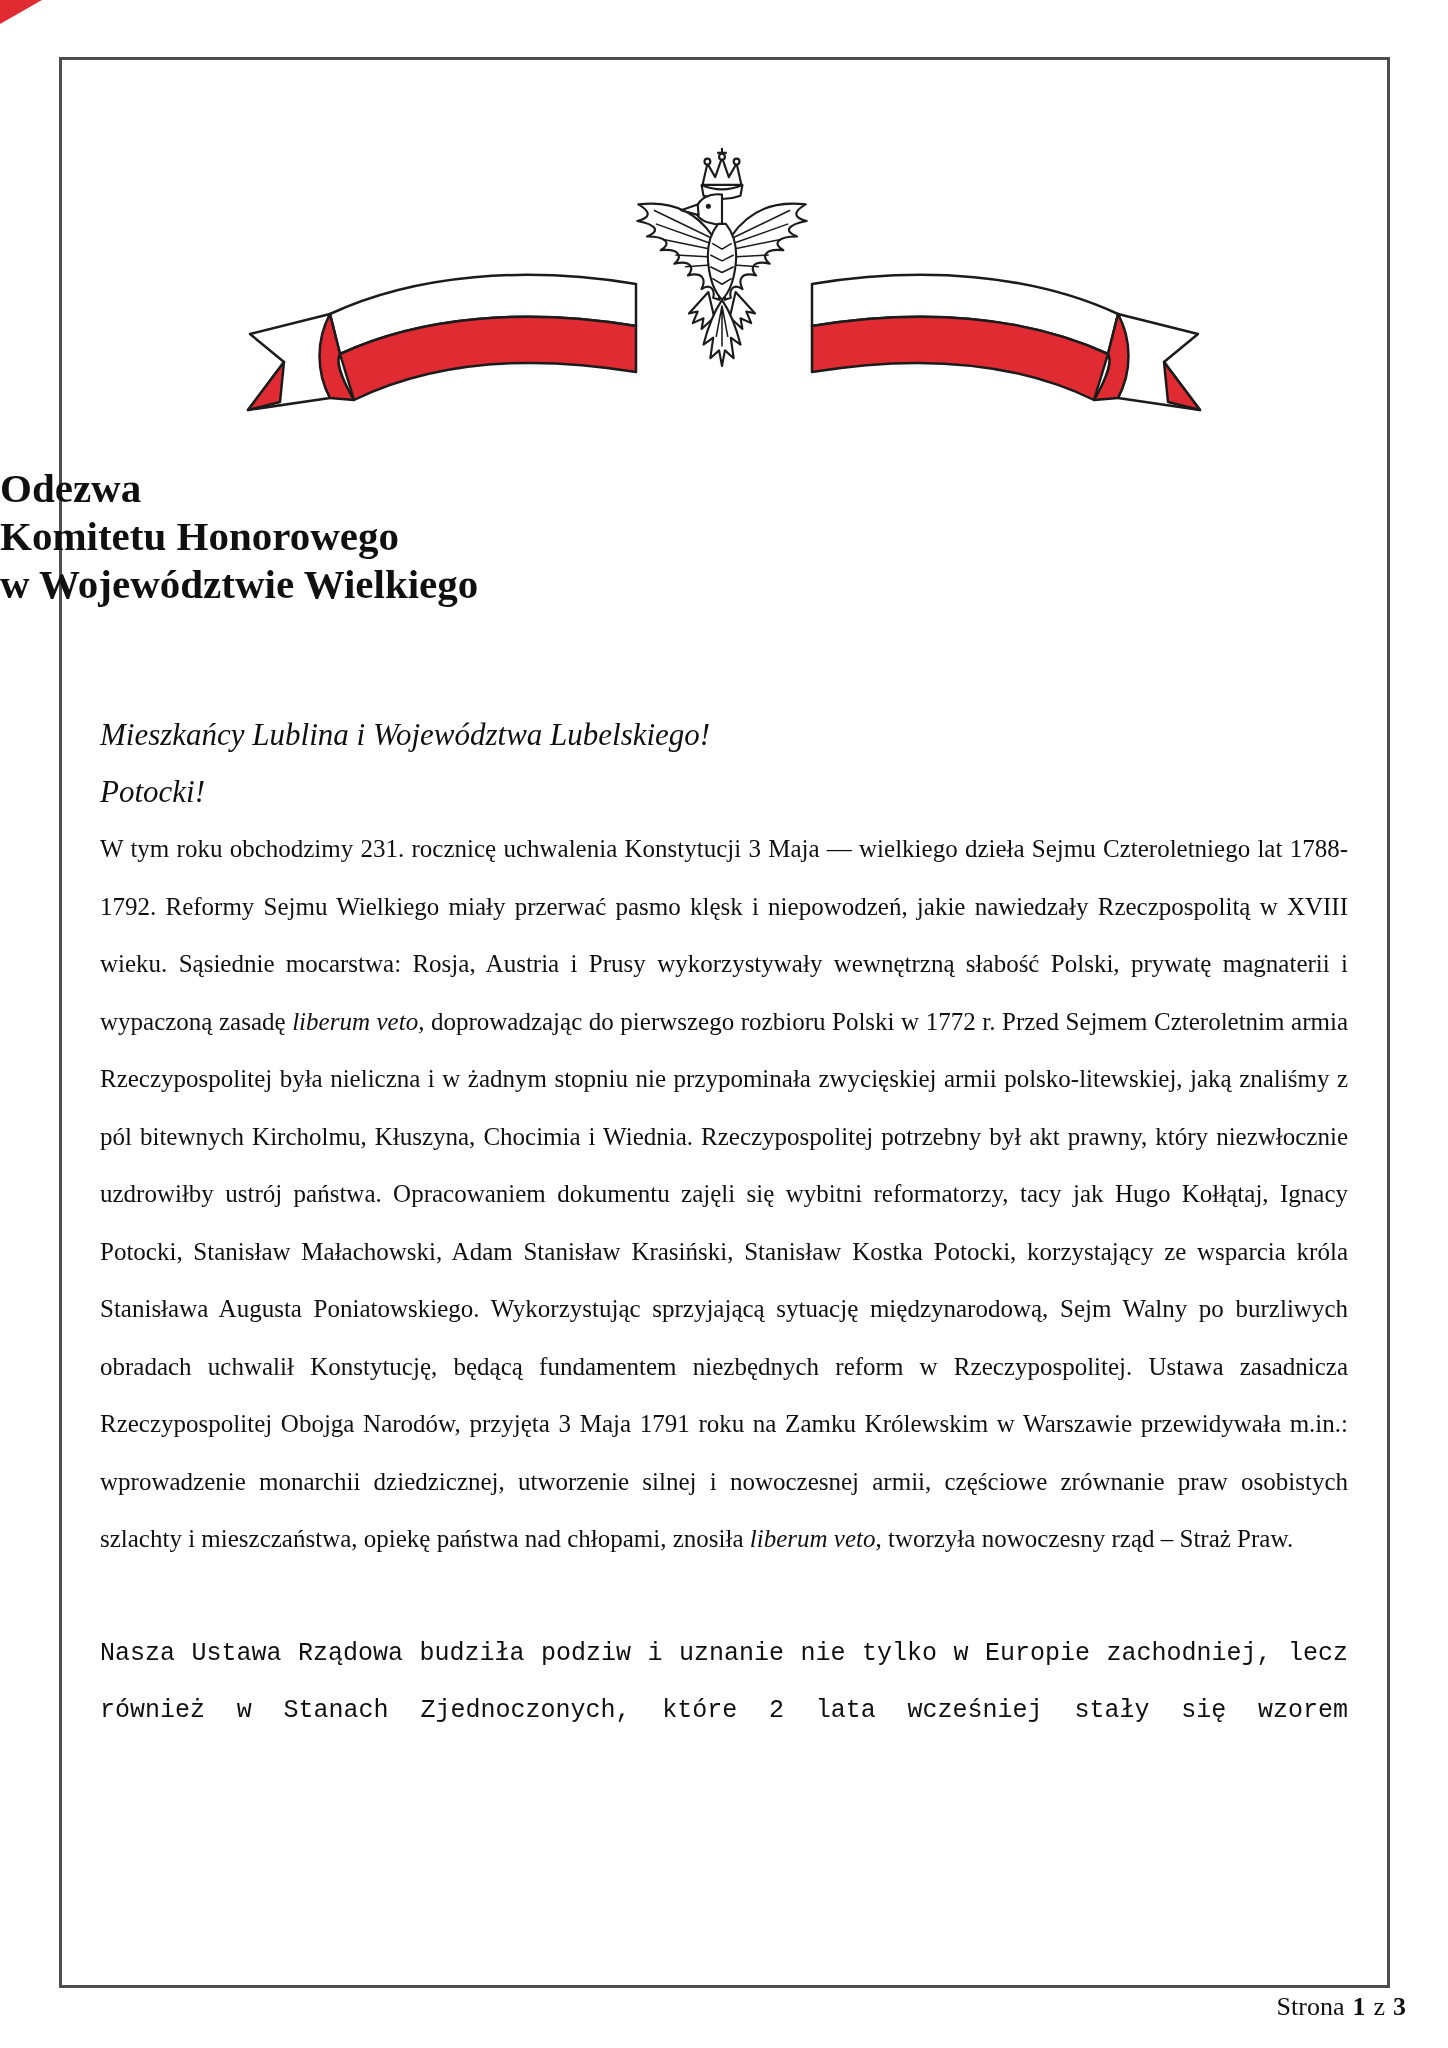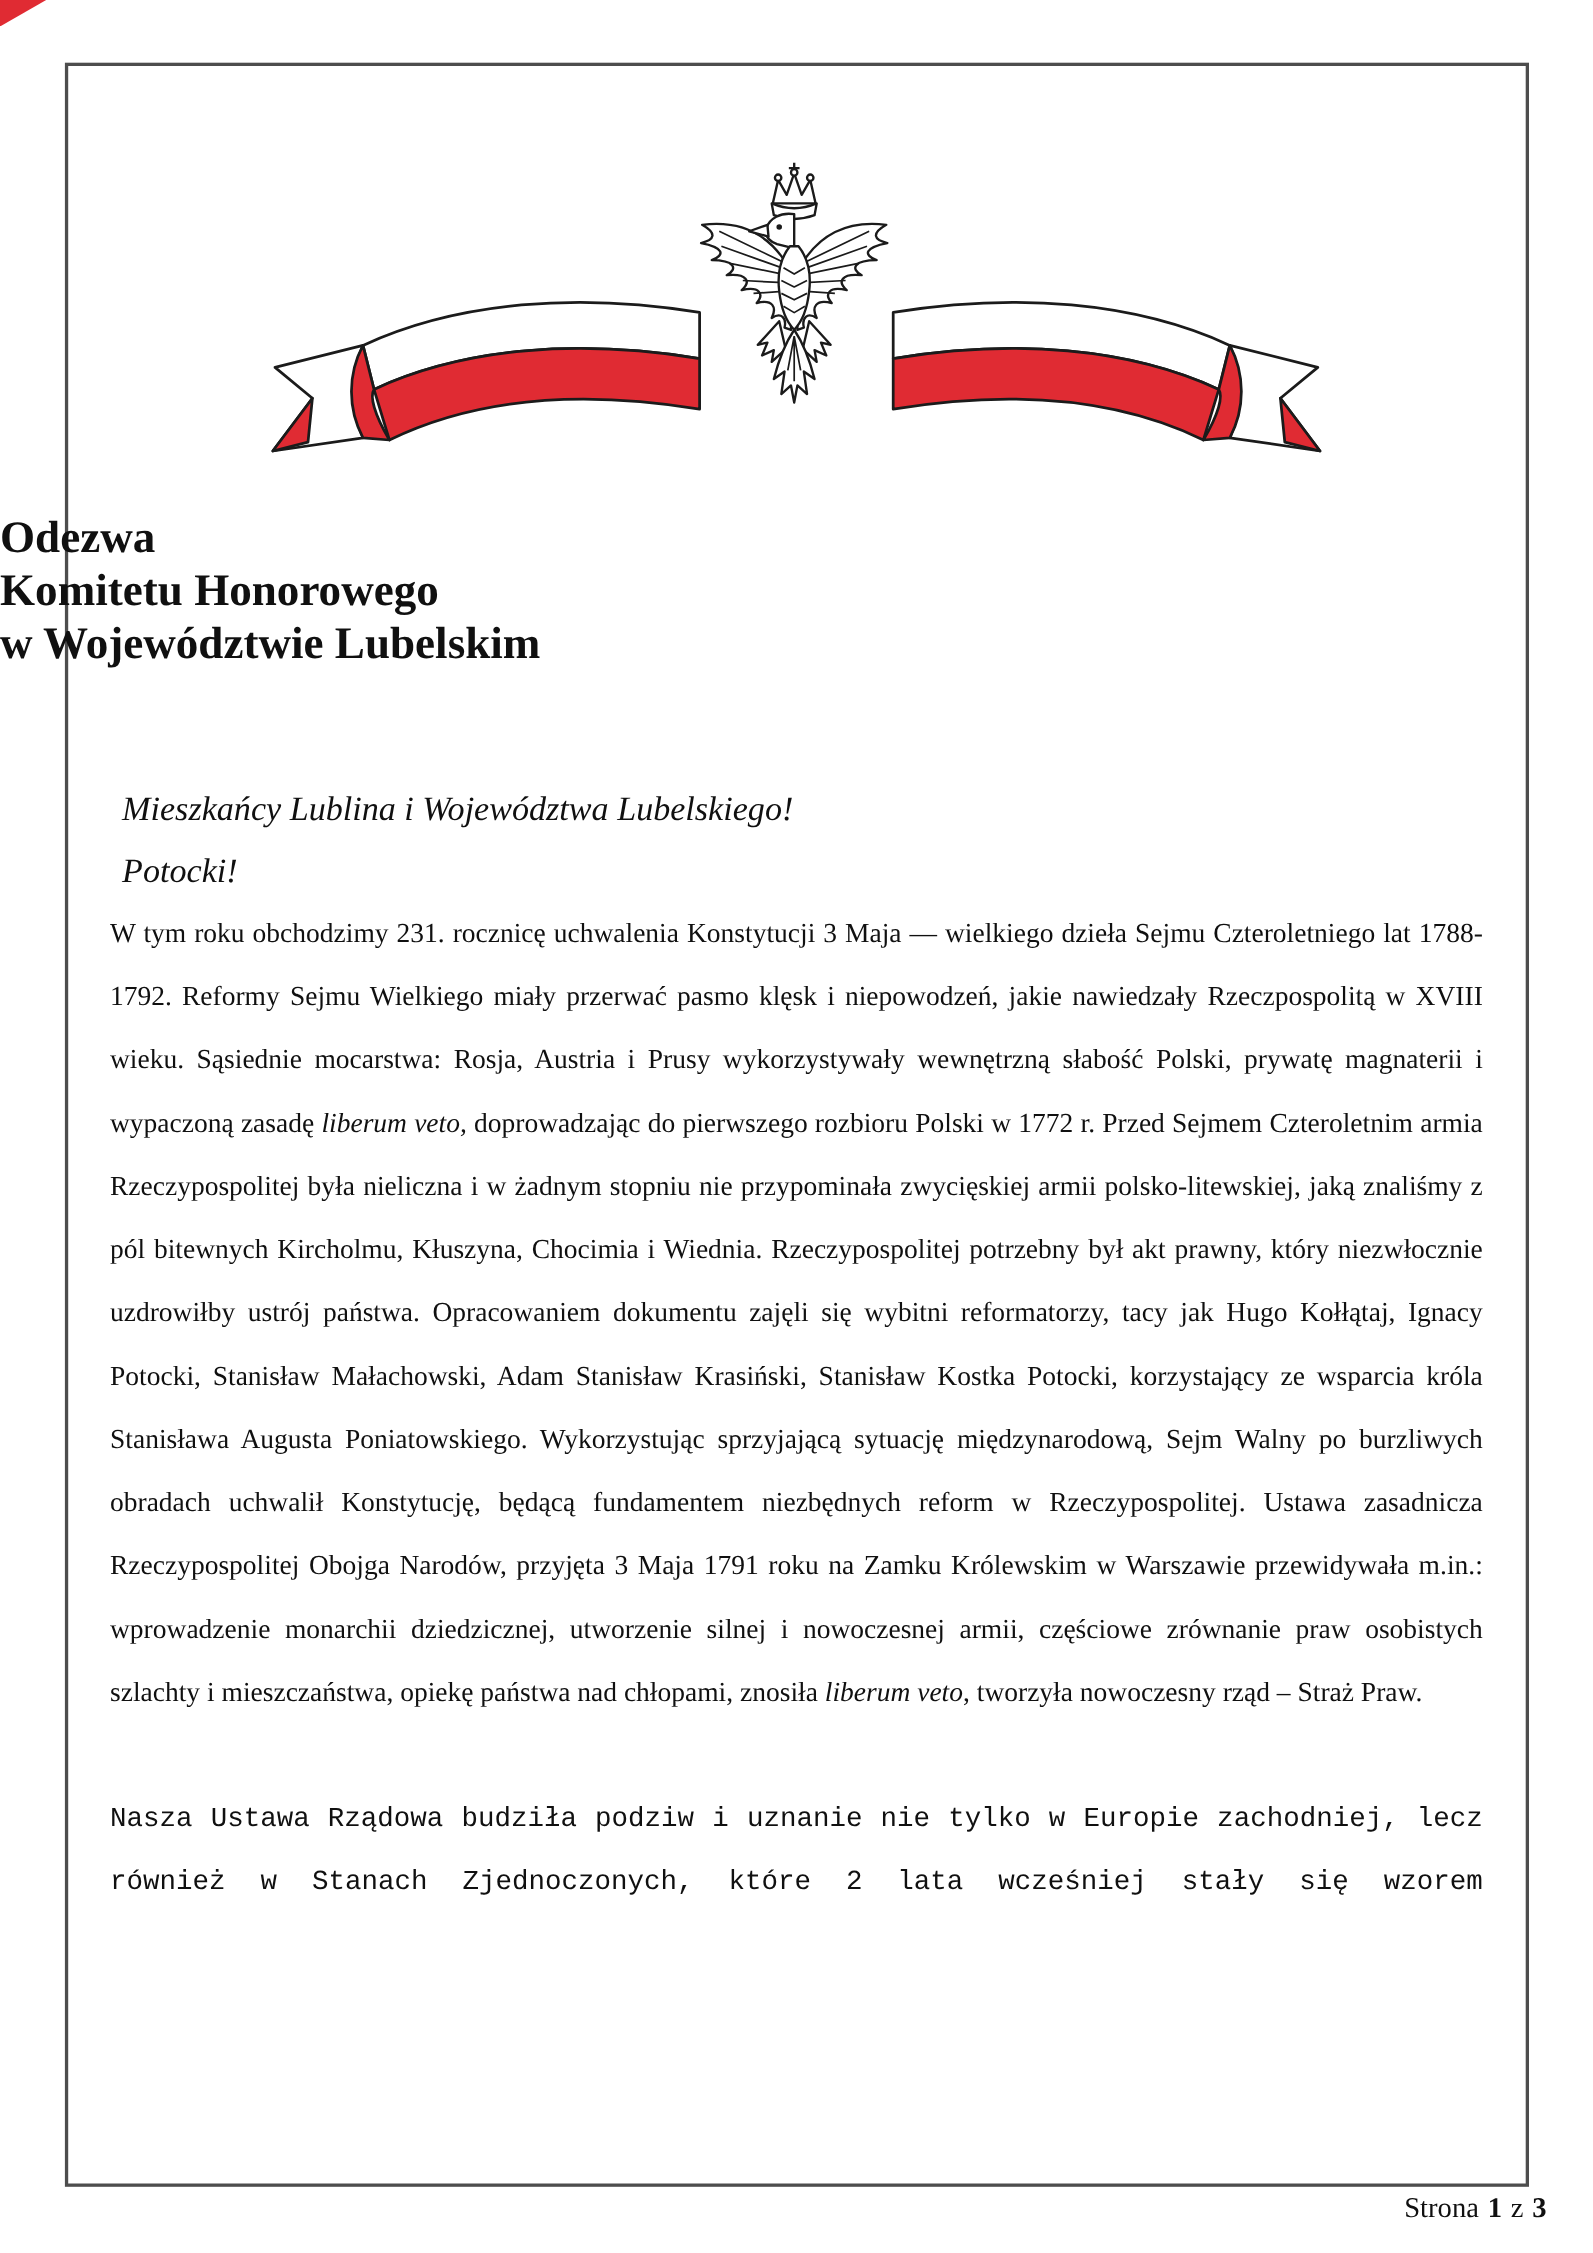--- a/index.html
+++ b/index.html
@@ -21,21 +21,21 @@
   .ribbon{position:absolute;top:260px;width:412px;height:168px;}
   .ribbon.left{left:226px;}
   .ribbon.right{left:810px;transform:scaleX(-1);}
   .eagle{position:absolute;left:622px;top:146px;width:200px;height:292px;}
   .title{
     position:absolute;left:0;top:464px;width:100%;
     text-align:left;font-weight:bold;font-size:41px;line-height:48px;
   }
   .salutation{
     position:absolute;left:100px;top:706px;
-    font-style:italic;font-size:31px;line-height:57px;margin-left:11px;
+    font-style:italic;font-size:31px;line-height:57px;
   }
   .bodytext{
     position:absolute;left:100px;top:820px;width:1248px;
     font-size:25px;line-height:57.5px;text-align:justify;
     text-justify:inter-word;hyphens:none;
   }
   .bodytext p{margin:0;}
   .bodytext p + p{margin-top:57px;font-family:Liberation Mono, monospace;}
   .bodytext p.stretch-last{text-align-last:justify;}
   .italic{font-style:italic;}
@@ -99,21 +99,21 @@
       <path d="M58 102 L22 150 L54 142 Z" fill="var(--ribbon-red,#e02b33)"></path>
       <path d="M104 54 C190 14 300 6 410 24 L410 66 C300 48 196 56 114 94 Z" fill="#ffffff"></path>
       <path d="M114 94 C196 56 300 48 410 66 L410 112 C300 94 206 102 128 140 Z" fill="var(--ribbon-red,#e02b33)"></path>
       <path d="M104 54 C90 80 90 112 104 138 L128 140 C114 116 110 100 114 94 Z" fill="var(--ribbon-red,#e02b33)"></path>
     </g>
   </svg>
 
   <div class="title">
     <div>Odezwa</div>
     <div>Komitetu Honorowego</div>
-    <div>w Województwie Lubelskim</div>
+    <div>w Województwie Wielkiego</div>
   </div>
 
   <div class="salutation">
     <div>Mieszkańcy Lublina i Województwa Lubelskiego!</div>
     <div>Potocki!</div>
   </div>
 
   <div class="bodytext">
     <p><span class="">W tym roku obchodzimy 231. rocznicę uchwalenia Konstytucji 3 Maja — wielkiego dzieła Sejmu Czteroletniego lat 1788-1792. Reformy Sejmu Wielkiego miały przerwać pasmo klęsk i niepowodzeń, jakie nawiedzały Rzeczpospolitą w XVIII wieku. Sąsiednie mocarstwa: Rosja, Austria i Prusy wykorzystywały wewnętrzną słabość Polski, prywatę magnaterii i wypaczoną zasadę </span><span class="italic">liberum veto,</span><span class=""> doprowadzając do pierwszego rozbioru Polski w 1772 r. Przed Sejmem Czteroletnim armia Rzeczypospolitej była nieliczna i w żadnym stopniu nie przypominała zwycięskiej armii polsko-litewskiej, jaką znaliśmy z pól bitewnych Kircholmu, Kłuszyna, Chocimia i Wiednia. Rzeczypospolitej potrzebny był akt prawny, który niezwłocznie uzdrowiłby ustrój państwa. Opracowaniem dokumentu zajęli się wybitni reformatorzy, tacy jak Hugo Kołłątaj, Ignacy Potocki, Stanisław Małachowski, Adam Stanisław Krasiński, Stanisław Kostka Potocki, korzystający ze wsparcia króla Stanisława Augusta Poniatowskiego. Wykorzystując sprzyjającą sytuację międzynarodową, Sejm Walny po burzliwych obradach uchwalił Konstytucję, będącą fundamentem niezbędnych reform w Rzeczypospolitej. Ustawa zasadnicza Rzeczypospolitej Obojga Narodów, przyjęta 3 Maja 1791 roku na Zamku Królewskim w Warszawie przewidywała m.in.: wprowadzenie monarchii dziedzicznej, utworzenie silnej i nowoczesnej armii, częściowe zrównanie praw osobistych szlachty i mieszczaństwa, opiekę państwa nad chłopami, znosiła </span><span class="italic">liberum veto</span><span class="">, tworzyła nowoczesny rząd – Straż Praw.</span></p>
     <p class="stretch-last"><span class="">Nasza Ustawa Rządowa budziła podziw i uznanie nie tylko w Europie zachodniej, lecz również w Stanach Zjednoczonych, które 2 lata wcześniej stały się wzorem</span></p>

